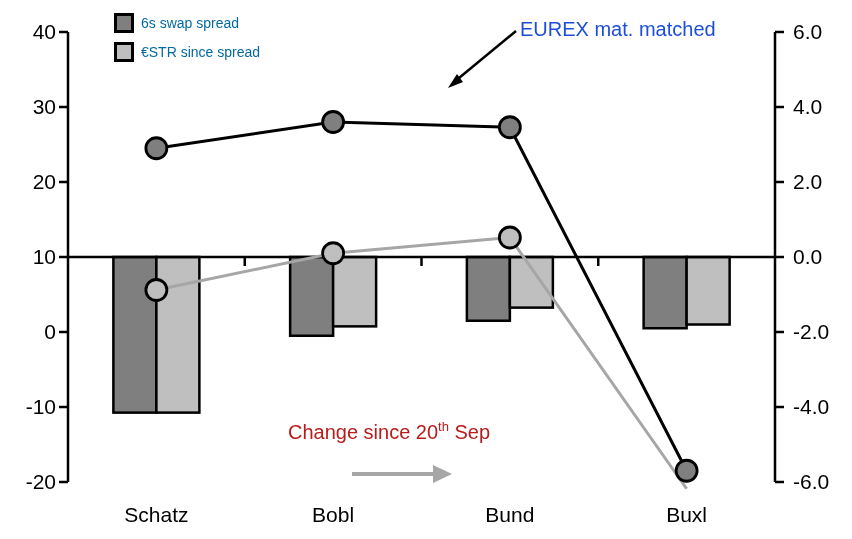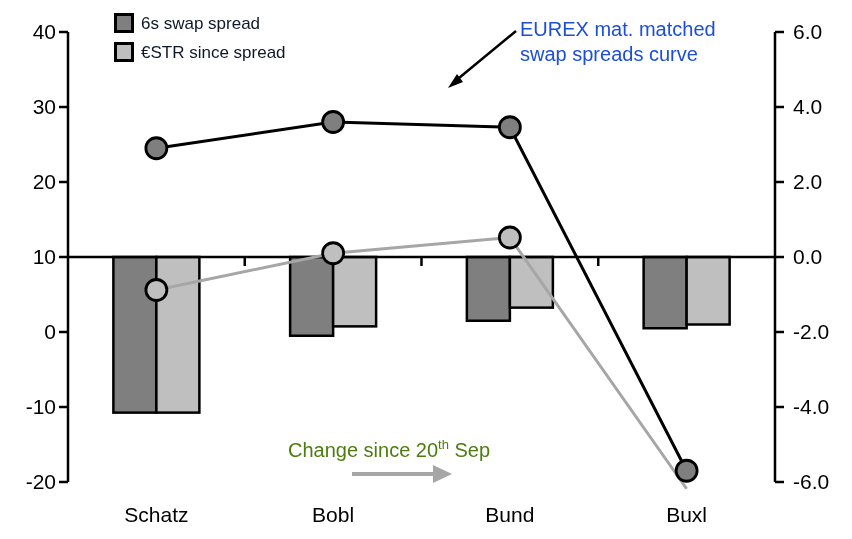--- a/index.html
+++ b/index.html
@@ -11,28 +11,28 @@
     overflow:hidden;
   }
   svg{position:absolute;left:0;top:0;}
   svg text{font-family:"Liberation Sans",sans-serif;fill:#000;}
   .legend{
     position:absolute;left:114px;top:13px;
     display:flex;flex-direction:column;gap:9px;
   }
   .legend-row{display:flex;align-items:center;gap:7px;}
   .swatch{width:14px;height:14px;border:3px solid #000;flex:0 0 auto;}
-  .legend-label{font-size:17px;color:#0f172a;white-space:nowrap;line-height:1;}
+  .legend-label{font-size:14px;color:#0369a1;white-space:nowrap;line-height:1;}
   .annotation{
     position:absolute;left:520px;top:17px;
     font-size:20px;line-height:25px;color:#1d4ed8;white-space:nowrap;
   }
   .change-note{
-    position:absolute;left:288px;top:437px;
-    font-size:20px;color:#4d7c0f;white-space:nowrap;
+    position:absolute;left:288px;top:419px;
+    font-size:20px;color:#b91c1c;white-space:nowrap;
   }
   .change-note sup{font-size:13px;}
 </style>
 </head>
 <body>
 
 <div class="chart-wrap">
 
   <svg width="852" height="539" viewBox="0 0 852 539">
     <g id="g-bars">
@@ -116,18 +116,17 @@
       <span class="legend-label">6s swap spread</span>
     </div>
     <div class="legend-row">
       <span class="swatch" id="swatch-1" style="background: rgb(191, 191, 191);"></span>
       <span class="legend-label">€STR since spread</span>
     </div>
   </div>
 
   <div class="annotation">
     <div>EUREX mat. matched</div>
-    <div>swap spreads curve</div>
   </div>
 
   <div class="change-note"><span>Change since 20</span><sup>th</sup><span> Sep</span></div>
 
 </div>
 
 </body></html>

